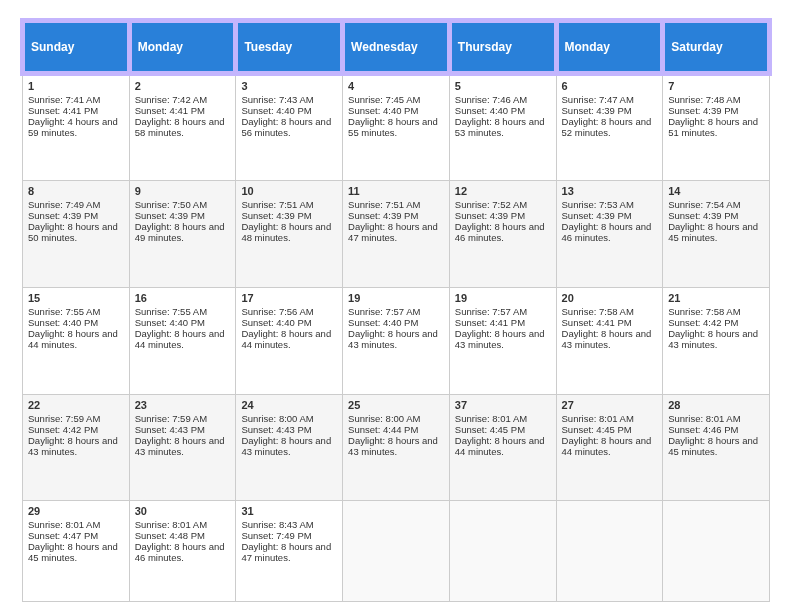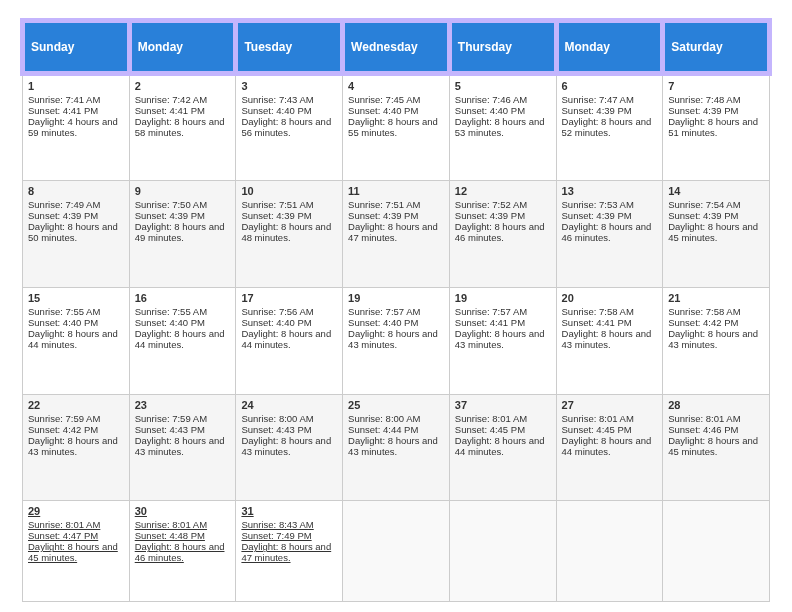--- a/index.html
+++ b/index.html
@@ -73,21 +73,20 @@
       font-size: 11px;
       font-weight: bold;
       display: block;
       margin-bottom: 2px;
     }
     .empty-cell {
       background: #f9f9f9 !important;
     }
     .last-row td {
       height: 80px;
-      text-decoration: underline;
     }
   </style>
 </head>
 <body>
 
 <div class="page">
 
   <table class="calendar">
     <thead>
       <tr id="header-row">

